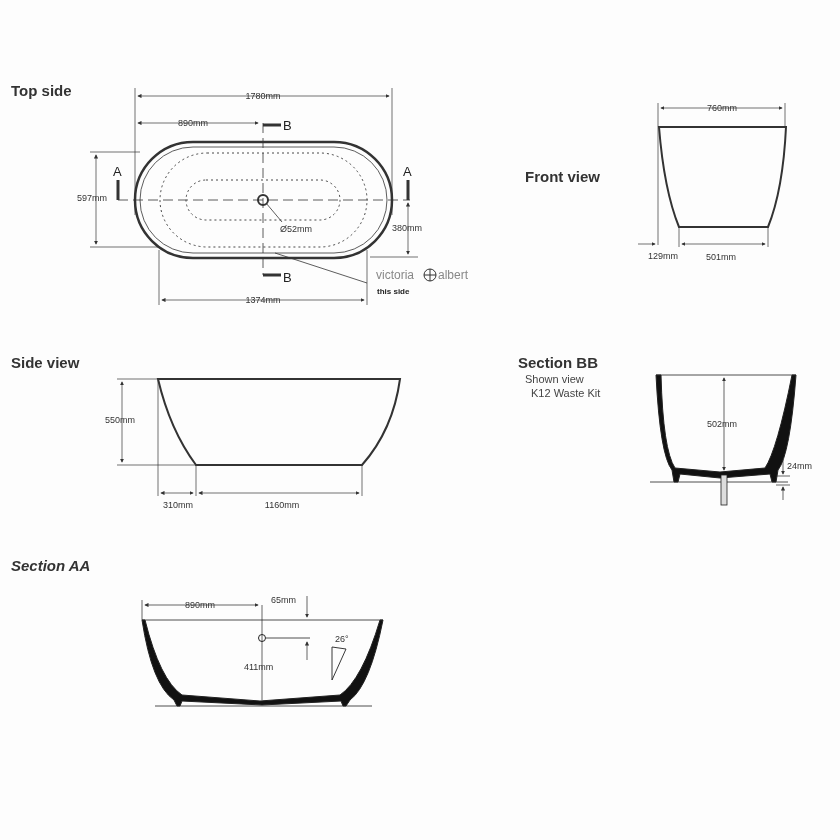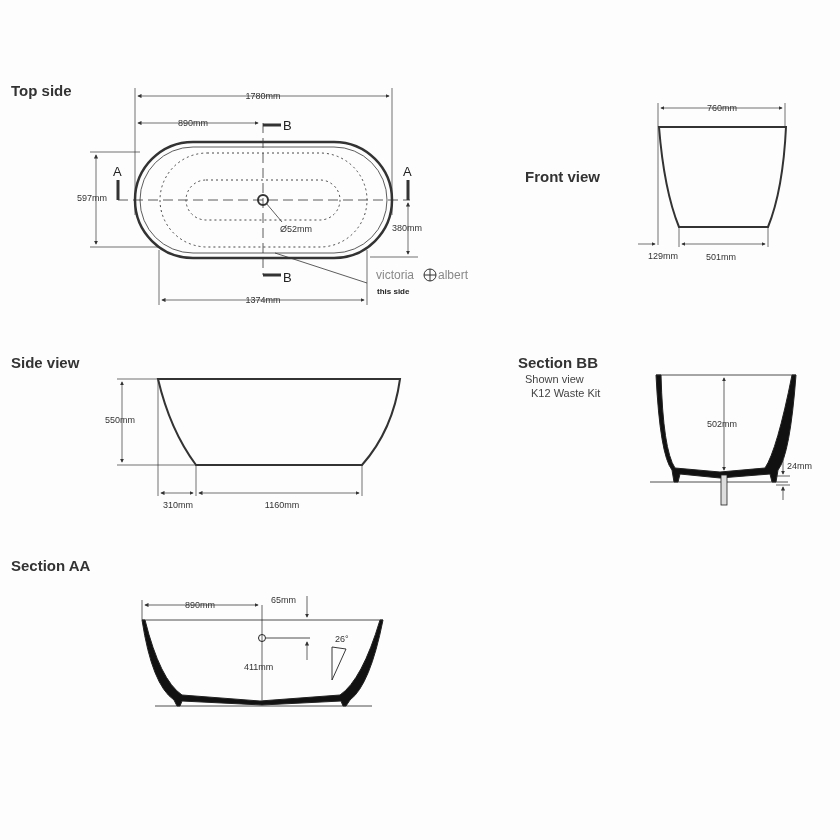--- a/index.html
+++ b/index.html
@@ -12,21 +12,21 @@
 </style>
 </head>
 <body>
 
 <div class="title" style="left:11px;top:82px;">Top side</div>
 <div class="title" style="left:525px;top:168px;">Front view</div>
 <div class="title" style="left:11px;top:354px;">Side view</div>
 <div class="title" style="left:518px;top:354px;">Section BB</div>
 <div class="sub" style="left:525px;top:373px;">Shown view</div>
 <div class="sub" style="left:525px;top:387px;margin-left:6px;">K12 Waste Kit</div>
-<div class="title" style="left:11px;top:557px;">Section AA</div>
+<div class="title" style="left:11px;top:557px;font-style:italic;">Section AA</div>
 
 <svg width="840" height="840">
   <defs>
     <marker id="ar" markerWidth="6" markerHeight="6" refX="5" refY="3" orient="auto">
         <path d="M0,0 L6,3 L0,6 z" fill="#333"></path>
       </marker>
     <marker id="al" markerWidth="6" markerHeight="6" refX="1" refY="3" orient="auto">
         <path d="M6,0 L0,3 L6,6 z" fill="#333"></path>
       </marker>
   </defs>

